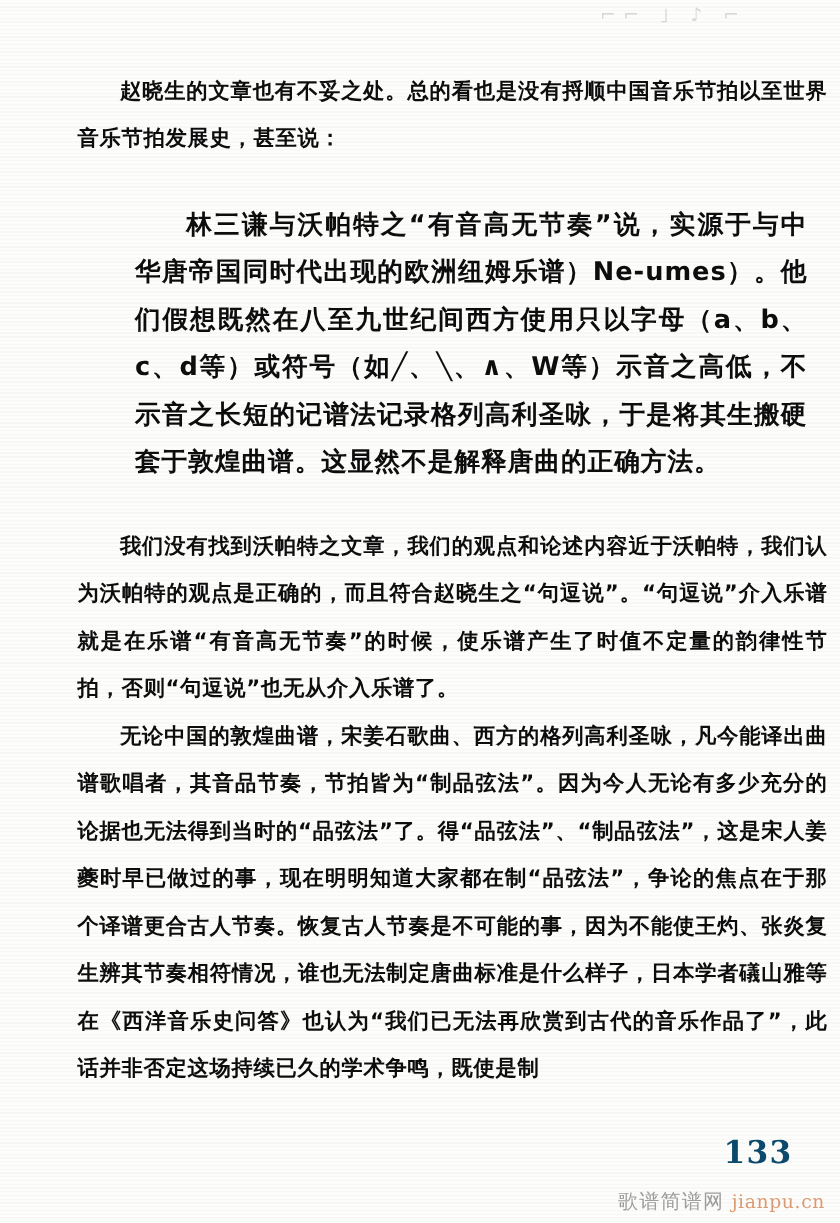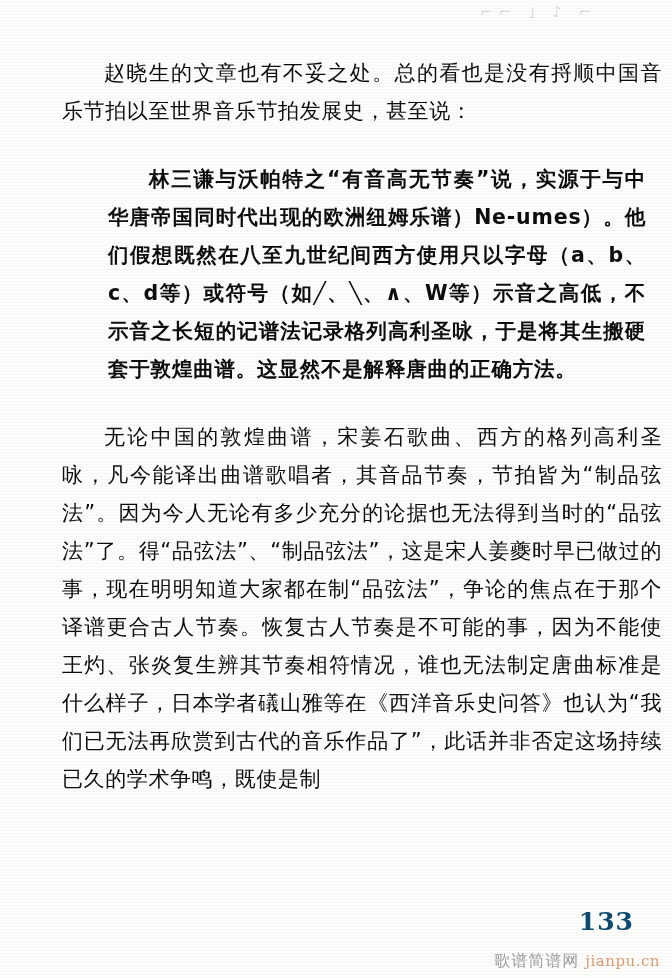--- a/index.html
+++ b/index.html
@@ -42,27 +42,27 @@
 
   #content {
     position: absolute;
     left: 62px;
     top: 54px;
     width: 600px;
   }
 
   .para {
     font-family: "DejaVu Sans", "Liberation Sans", sans-serif;
-    font-size: 21px;
+    font-size: 17px;
     line-height: 38px;
     color: #0d0d0d;
     text-align: justify;
     text-justify: inter-character;
     letter-spacing: 0.6px;
-    font-weight: 400;
+    font-weight: 700;
     margin: 0;
     text-indent: 2em;
     -webkit-font-smoothing: none;
   }
 
   .para.tight {
     margin-top: 0px;
   }
 
   .para.gap {
@@ -135,20 +135,21 @@
   <div id="bleed">⌐⌐ ｣ ♪ ⌐</div>
 
   <div id="content">
 
     <p class="para">赵晓生的文章也有不妥之处。总的看也是没有捋顺中国音乐节拍以至世界音乐节拍发展史，甚至说：</p>
 
     <div class="quote-block">
       <p class="para">林三谦与沃帕特之“有音高无节奏”说，实源于与中华唐帝国同时代出现的欧洲纽姆乐谱）Ne-umes）。他们假想既然在八至九世纪间西方使用只以字母（a、b、c、d等）或符号（如╱、╲、∧、W等）示音之高低，不示音之长短的记谱法记录格列高利圣咏，于是将其生搬硬套于敦煌曲谱。这显然不是解释唐曲的正确方法。</p>
     </div>
 
+    <p class="para gap">我们没有找到沃帕特之文章，我们的观点和论述内容近于沃帕特，我们认为沃帕特的观点是正确的，而且符合赵晓生之“句逗说”。“句逗说”介入乐谱就是在乐谱“有音高无节奏”的时候，使乐谱产生了时值不定量的韵律性节拍，否则“句逗说”也无从介入乐谱了。</p>
 
     <p class="para tight">无论中国的敦煌曲谱，宋姜石歌曲、西方的格列高利圣咏，凡今能译出曲谱歌唱者，其音品节奏，节拍皆为“制品弦法”。因为今人无论有多少充分的论据也无法得到当时的“品弦法”了。得“品弦法”、“制品弦法”，这是宋人姜夔时早已做过的事，现在明明知道大家都在制“品弦法”，争论的焦点在于那个译谱更合古人节奏。恢复古人节奏是不可能的事，因为不能使王灼、张炎复生辨其节奏相符情况，谁也无法制定唐曲标准是什么样子，日本学者礒山雅等在《西洋音乐史问答》也认为“我们已无法再欣赏到古代的音乐作品了”，此话并非否定这场持续已久的学术争鸣，既使是制</p>
 
   </div>
 
   <div id="pageno">133</div>
 
   <div id="watermark">
     <span class="wm-cn">歌谱简谱网</span>
     <span class="wm-url">jianpu.cn</span>

